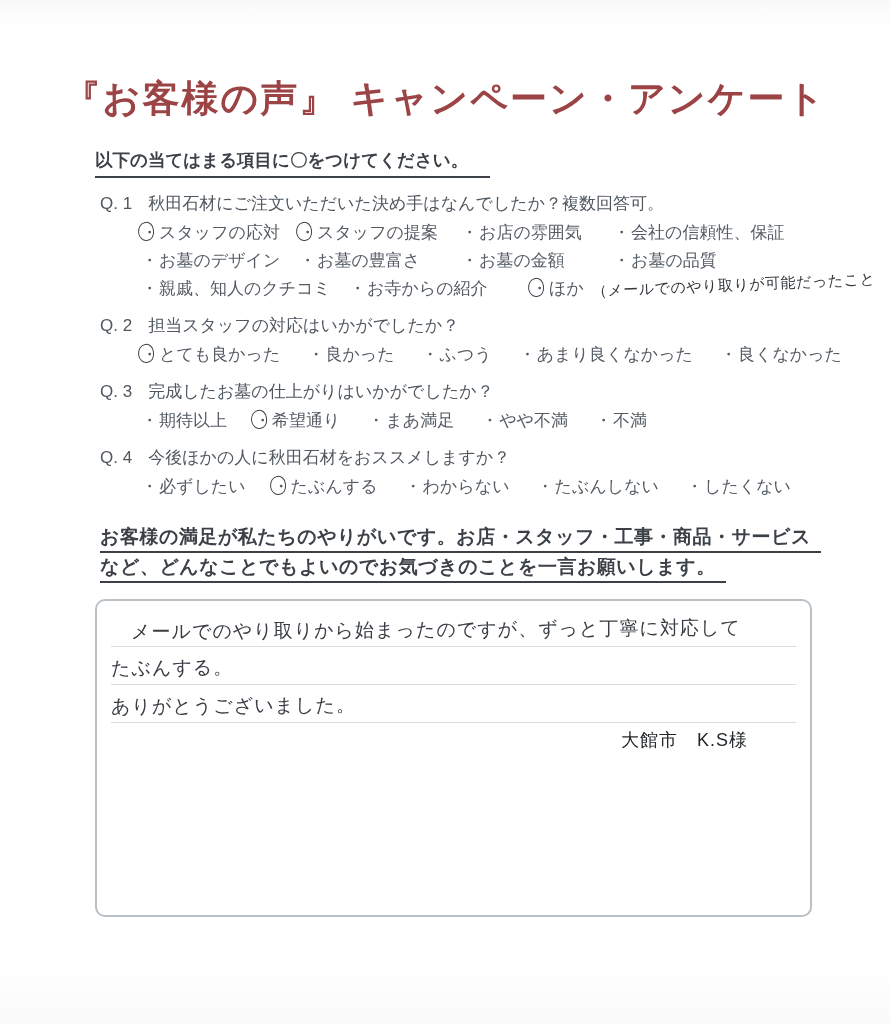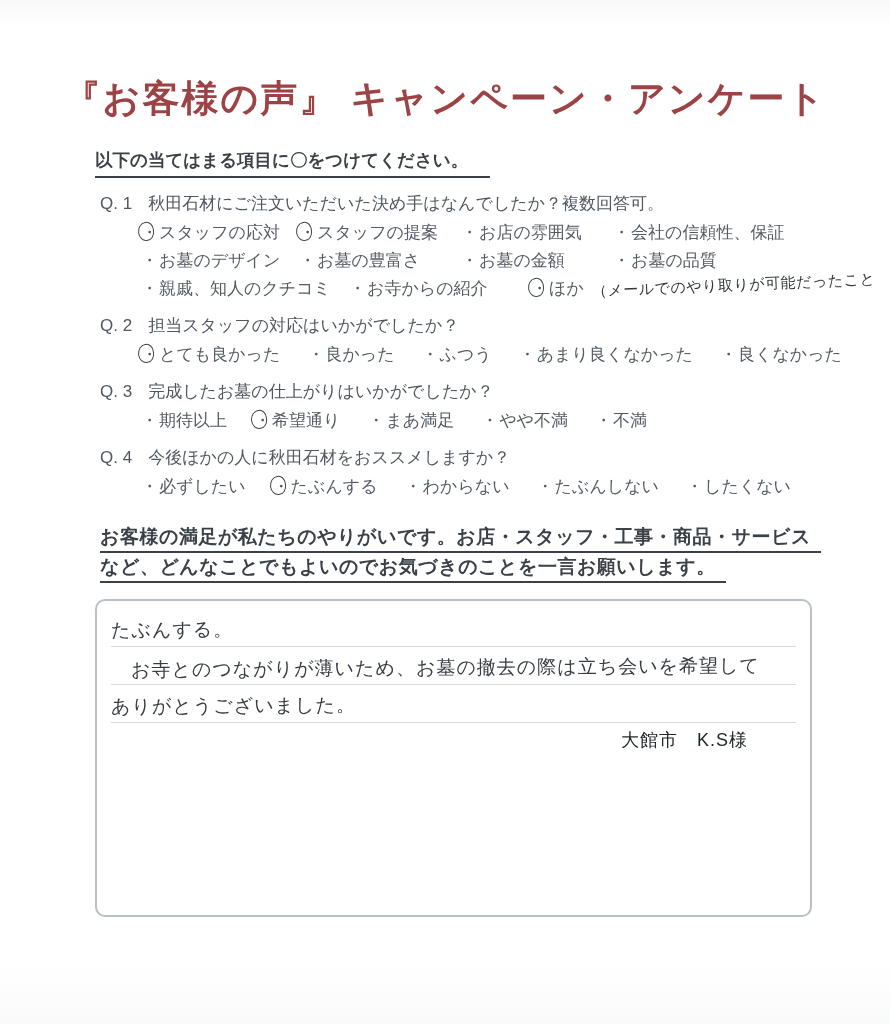--- a/index.html
+++ b/index.html
@@ -206,24 +206,24 @@
 
   </div>
 
   <div class="statement">
     <span class="st-line">お客様の満足が私たちのやりがいです。お店・スタッフ・工事・商品・サービス</span><br>
     <span class="st-line">など、どんなことでもよいのでお気づきのことを一言お願いします。</span>
   </div>
 
   <div class="comment-box">
     <div class="hw-row">
+        <span class="hw">　メールでのやり取りから始まったのですが、ずっと丁寧に対応して</span>
+      </div>
+    <div class="hw-row">
         <span class="hw">たぶんする。</span>
-      </div>
-    <div class="hw-row">
-        <span class="hw">　お寺とのつながりが薄いため、お墓の撤去の際は立ち会いを希望して</span>
       </div>
     <div class="hw-row">
         <span class="hw">ありがとうございました。</span>
       </div>
     <div class="hw-row signature-row">
       <span class="signature">大館市　K.S様</span>
     </div>
   </div>
 
 </div>

